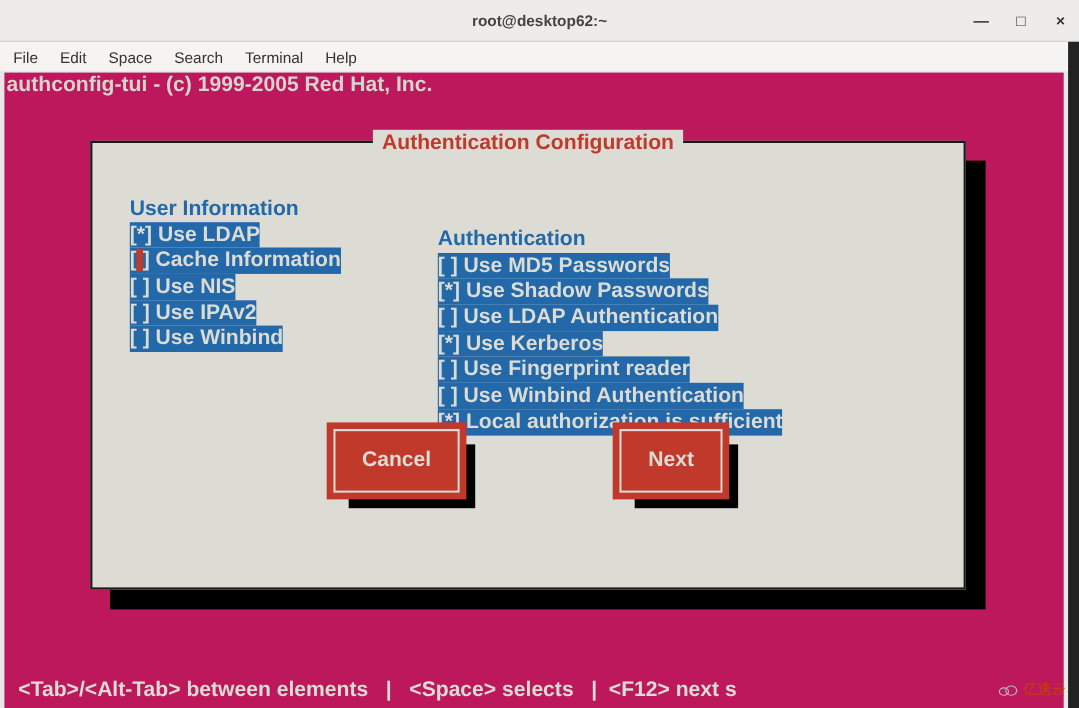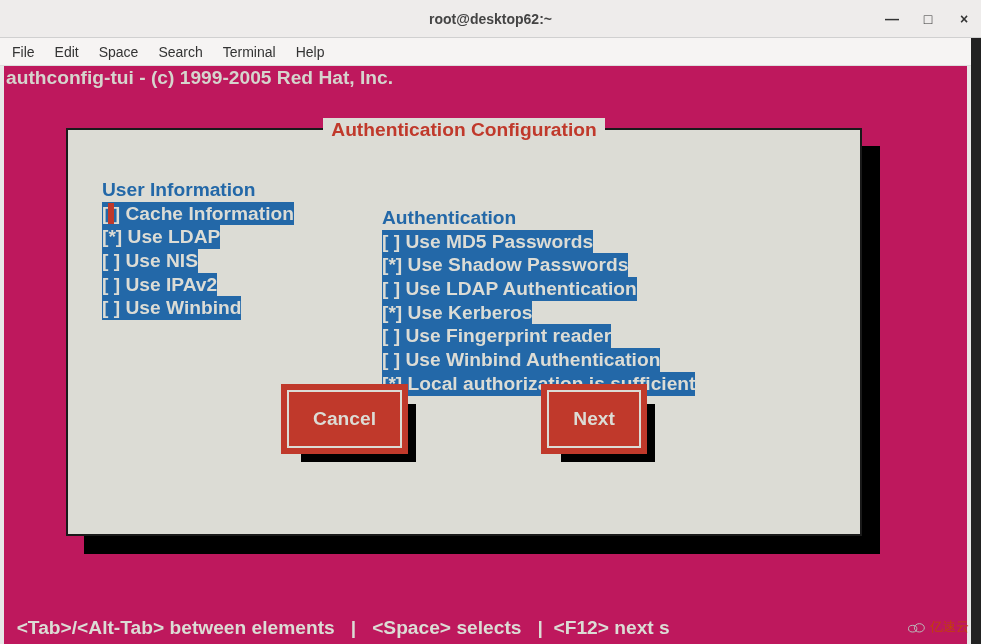--- a/index.html
+++ b/index.html
@@ -31,21 +31,21 @@
     position: absolute; top: 66px; left: 4px; right: 14px; bottom: 0;
     background: #be185d;
     font-family: Liberation Sans, sans-serif;
     font-size: 19.2px; font-weight: bold; color: #d6d4cd;
     line-height: 23.7px; letter-spacing: 0px;
     overflow: hidden;
   }
   .term-row { white-space: pre; height: 23.7px; }
   .header-line { color: #d6d4cd; padding-left: 2px; }
   .dialog-wrap {
-    position: absolute; left: 62px; top: 62px; width: 676px;
+    position: absolute; left: 78px; top: 62px; width: 676px;
   }
   .dialog-shadow {
     position: absolute; left: 18px; top: 18px; width: 796px; height: 408px;
     background: #000;
   }
   .dialog {
     position: relative; width: 796px; height: 408px;
     background: #dcdcd5; border: 2px solid #1a1a1a;
     padding: 0;
   }
@@ -125,22 +125,22 @@
       <div class="dialog-shadow"></div>
       <div class="dialog">
         <div class="dialog-title-wrap">
           <span class="dialog-title">Authentication Configuration</span>
         </div>
 
         <div class="columns">
           <div class="col-left">
             <div class="col-header">User Information</div>
             <div id="left-opts">
+                <div class="term-row"><span class="opt">[*] Use LDAP</span></div>
                 <div class="term-row"><span class="opt">[<span class="cursor"> </span>] Cache Information</span></div>
-                <div class="term-row"><span class="opt">[*] Use LDAP</span></div>
                 <div class="term-row"><span class="opt">[ ] Use NIS</span></div>
                 <div class="term-row"><span class="opt">[ ] Use IPAv2</span></div>
                 <div class="term-row"><span class="opt">[ ] Use Winbind</span></div>
               </div>
           </div>
           <div class="col-right">
             <div class="col-header">Authentication</div>
             <div id="right-opts">
                 <div class="term-row"><span class="opt">[ ] Use MD5 Passwords</span></div>
                 <div class="term-row"><span class="opt">[*] Use Shadow Passwords</span></div>

